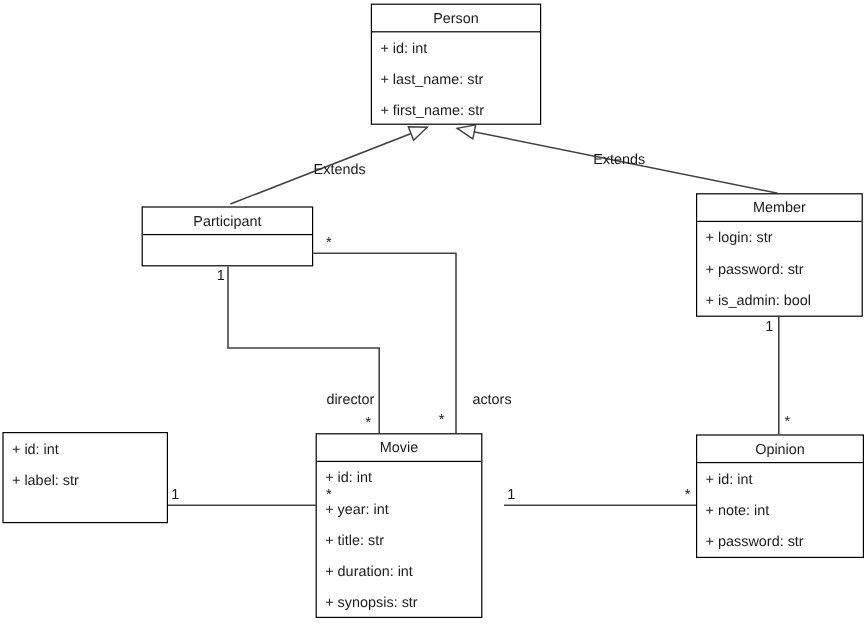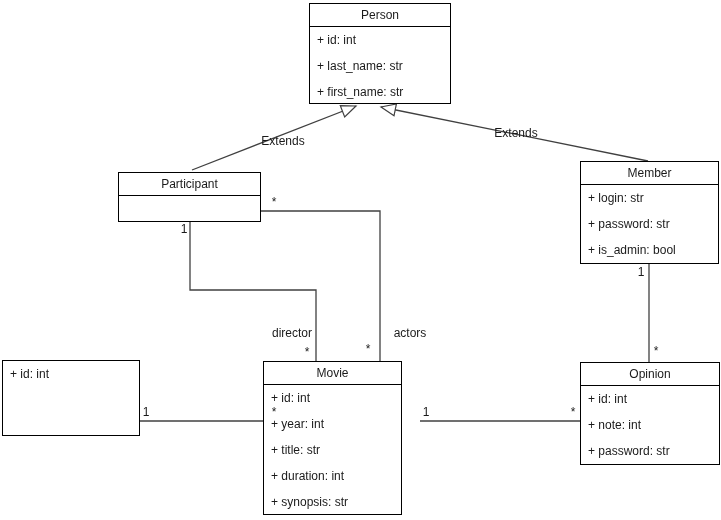--- a/index.html
+++ b/index.html
@@ -96,20 +96,21 @@
     <div class="uml-attrs">
       <div class="uml-attr">+ login: str</div>
       <div class="uml-attr">+ password: str</div>
       <div class="uml-attr">+ is_admin: bool</div>
     </div>
   </div>
 
   <div class="uml-class" style="left:2px; top:360px; width:138px; height:76px;">
     <div class="uml-attrs">
       <div class="uml-attr">+ id: int</div>
+      <div class="uml-attr">+ label: str</div>
     </div>
   </div>
 
   <div class="uml-class" style="left:263px; top:361px; width:139px; height:154px;">
     <div class="uml-title">Movie</div>
     <div class="uml-attrs">
       <div class="uml-attr">+ id: int</div>
       <div class="uml-attr">+ year: int</div>
       <div class="uml-attr">+ title: str</div>
       <div class="uml-attr">+ duration: int</div>

